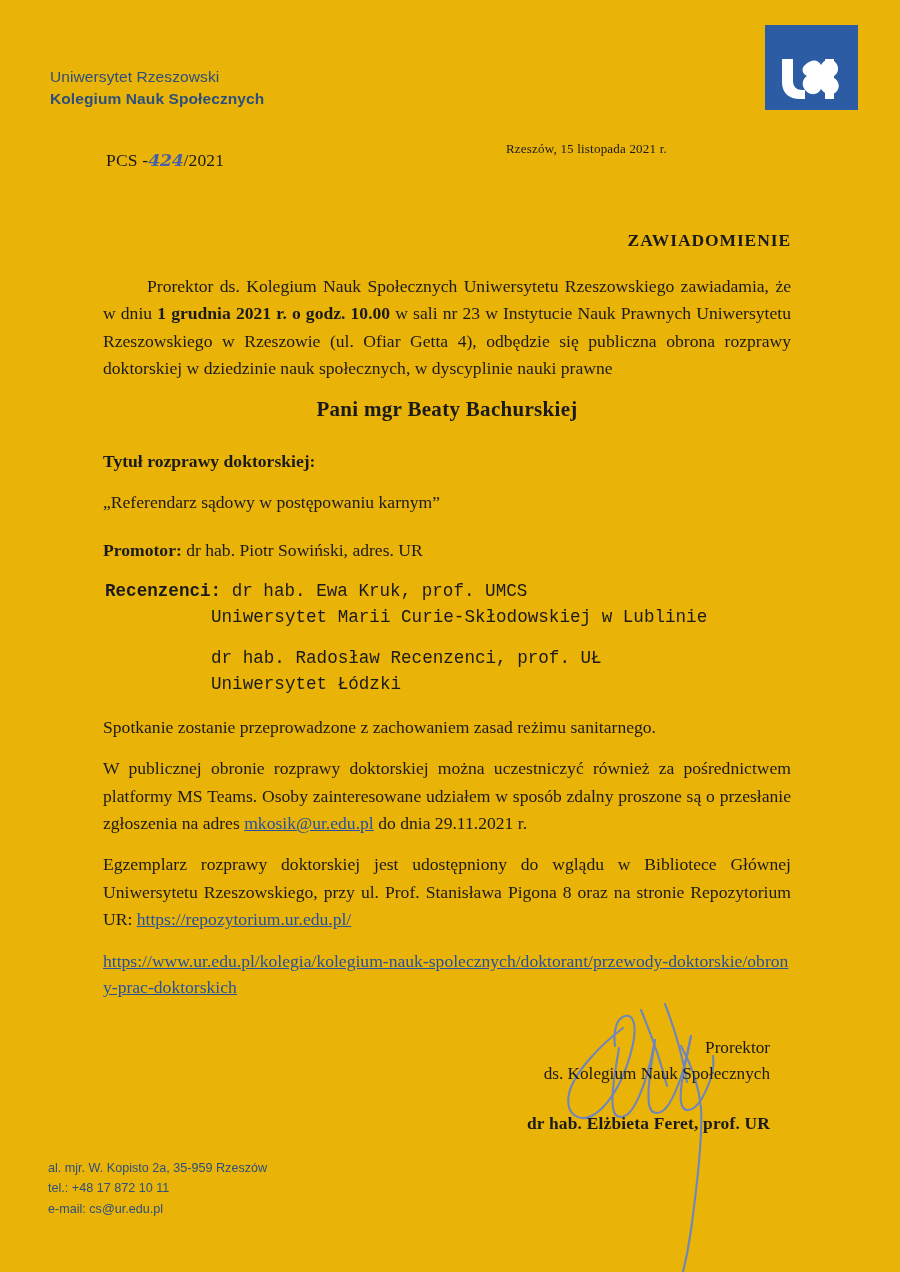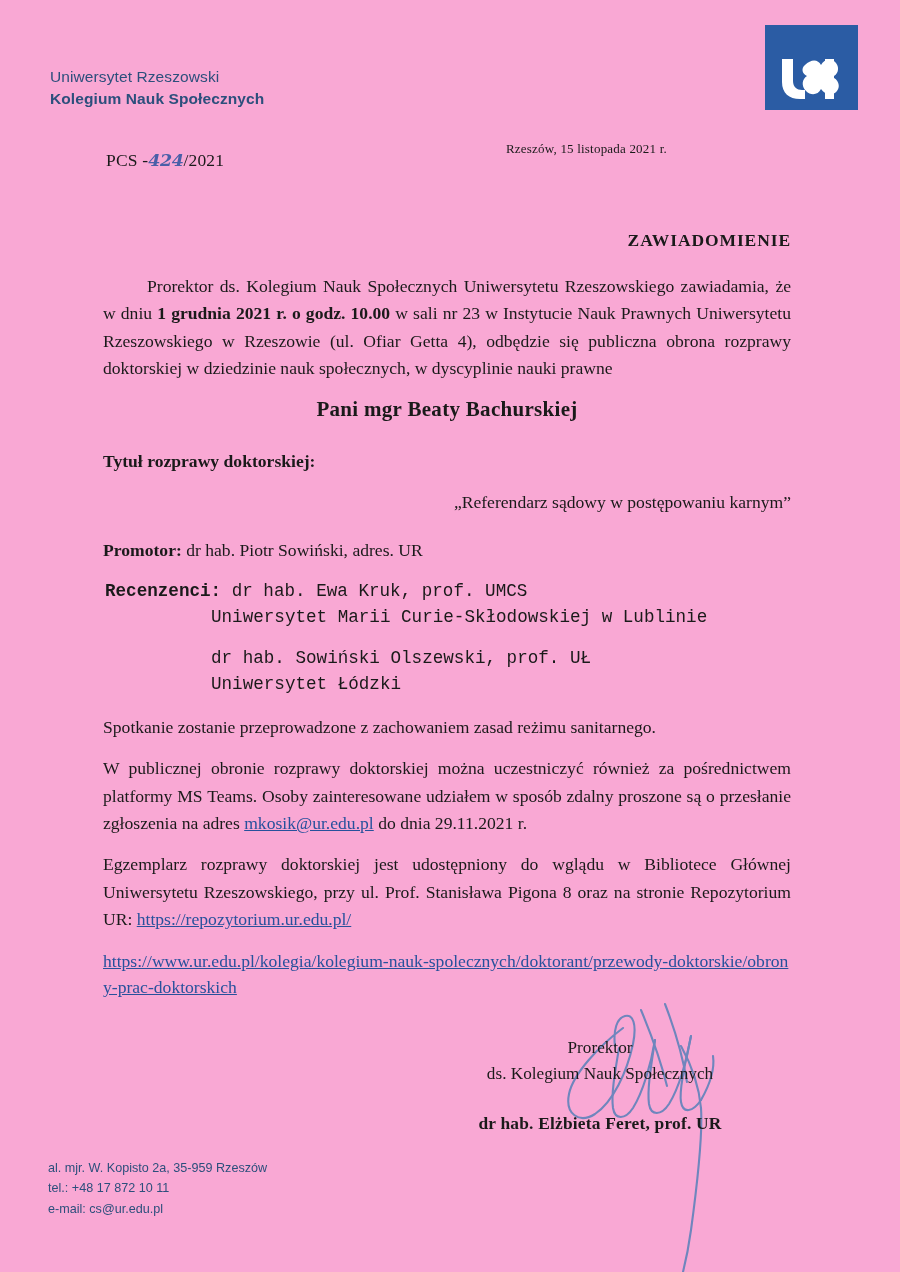--- a/index.html
+++ b/index.html
@@ -4,21 +4,21 @@
 <style>
   html, body {
     margin: 0;
     padding: 0;
     background: #ffffff;
   }
   #page {
     position: relative;
     width: 900px;
     height: 1272px;
-    background: #f9a8d4;
+    background: #eab308;
     overflow: hidden;
     font-family: "Liberation Serif", "DejaVu Serif", serif;
     color: #1a1a1a;
   }
 
   
   .letterhead {
     position: absolute;
     left: 50px;
     top: 66px;
@@ -109,21 +109,20 @@
     font-size: 17.6px;
     line-height: 1.56;
     margin: 0 0 14px 0;
   }
   .label-line b { font-weight: 700; }
 
   .title-quote {
     font-size: 17.6px;
     line-height: 1.56;
     margin: 0 0 20px 0;
-    text-align: right;
   }
 
   .rev-block { margin: 0 0 16px 2px; font-family: Liberation Mono, monospace; }
   .rev-row {
     font-size: 17.6px;
     line-height: 1.5;
   }
   .rev-indent { padding-left: 106px; }
   .rev-gap { height: 14px; }
 
@@ -138,21 +137,21 @@
     line-height: 1.5;
     margin: 0;
   }
 
   
   .sig-wrap {
     position: absolute;
     left: 430px;
     top: 1035px;
     width: 340px;
-    text-align: center;
+    text-align: right;
   }
   .sig-role {
     font-size: 17.2px;
     line-height: 1.5;
   }
   .sig-name {
     margin-top: 26px;
     font-size: 17.4px;
     font-weight: 700;
     letter-spacing: 0.2px;
@@ -211,21 +210,21 @@
     <div class="label-line"><b>Tytuł rozprawy doktorskiej:</b></div>
 
     <div class="title-quote">„Referendarz sądowy w postępowaniu karnym”</div>
 
     <div class="label-line"><b>Promotor:</b><span> dr hab. Piotr Sowiński, adres. UR</span></div>
 
     <div class="rev-block">
       <div class="rev-row"><b>Recenzenci:</b><span> dr hab. Ewa Kruk, prof. UMCS</span></div>
       <div class="rev-row rev-indent">Uniwersytet Marii Curie-Skłodowskiej w Lublinie</div>
       <div class="rev-gap"></div>
-      <div class="rev-row rev-indent">dr hab. Sowiński Olszewski, prof. UŁ</div>
+      <div class="rev-row rev-indent">dr hab. Radosław Recenzenci, prof. UŁ</div>
       <div class="rev-row rev-indent">Uniwersytet Łódzki</div>
     </div>
 
     <p class="para last-left">Spotkanie zostanie przeprowadzone z zachowaniem zasad reżimu sanitarnego.</p>
 
     <p class="para"><span>W publicznej obronie rozprawy doktorskiej można uczestniczyć również za pośrednictwem platformy MS Teams. Osoby zainteresowane udziałem w sposób zdalny proszone są o przesłanie zgłoszenia na adres </span><a class="doclink" href="#">mkosik@ur.edu.pl</a><span> do dnia 29.11.2021 r.</span></p>
 
     <p class="para"><span>Egzemplarz rozprawy doktorskiej jest udostępniony do wglądu w Bibliotece Głównej Uniwersytetu Rzeszowskiego, przy ul. Prof. Stanisława Pigona 8 oraz na stronie Repozytorium UR: </span><a class="doclink" href="#">https://repozytorium.ur.edu.pl/</a></p>
 
 

